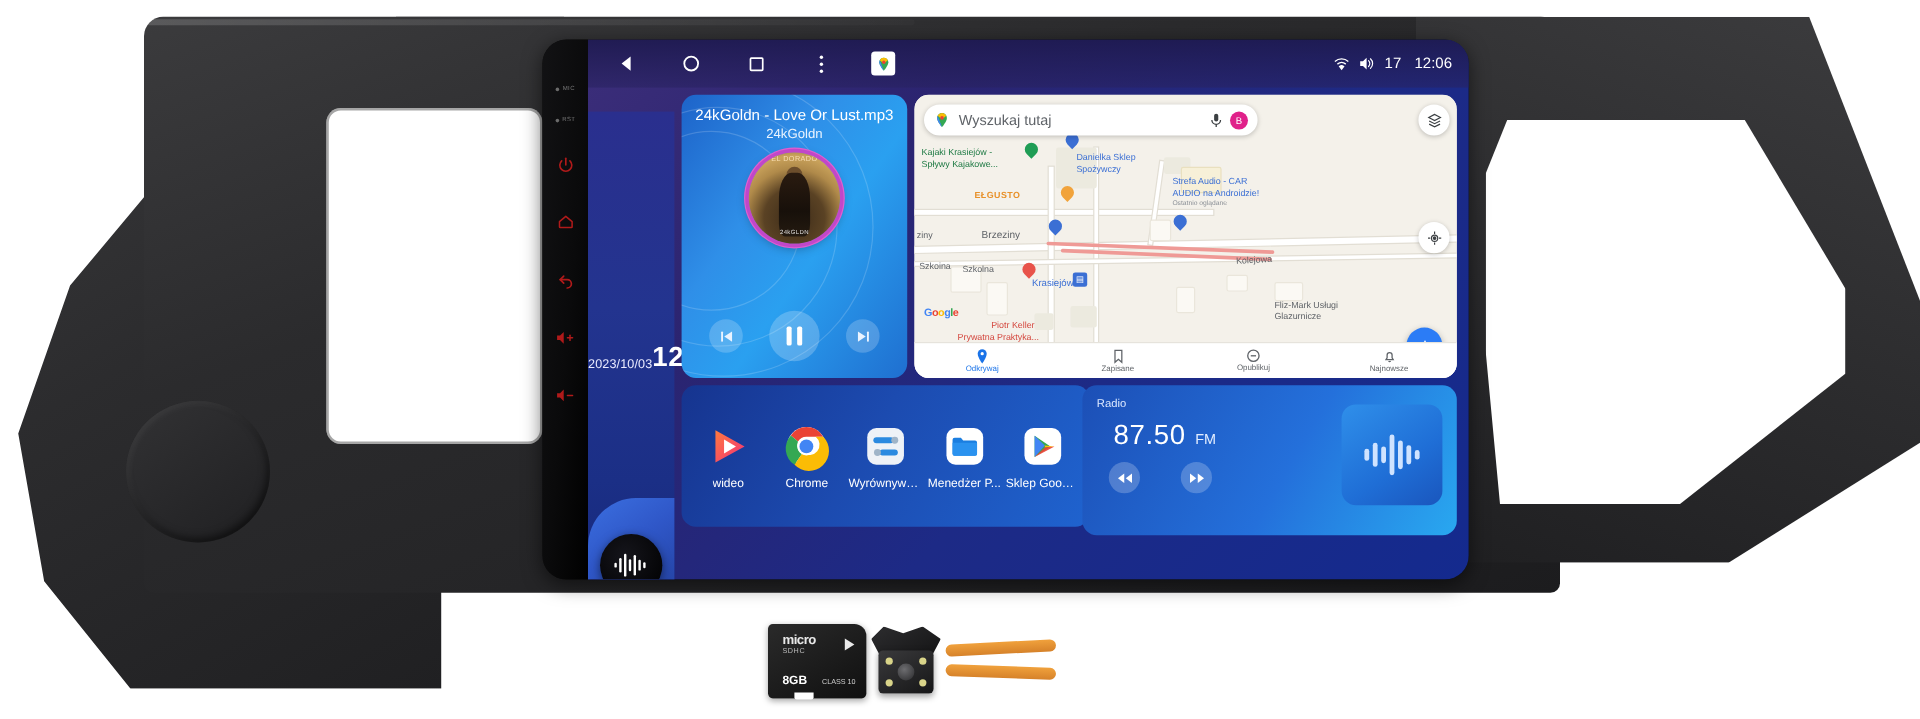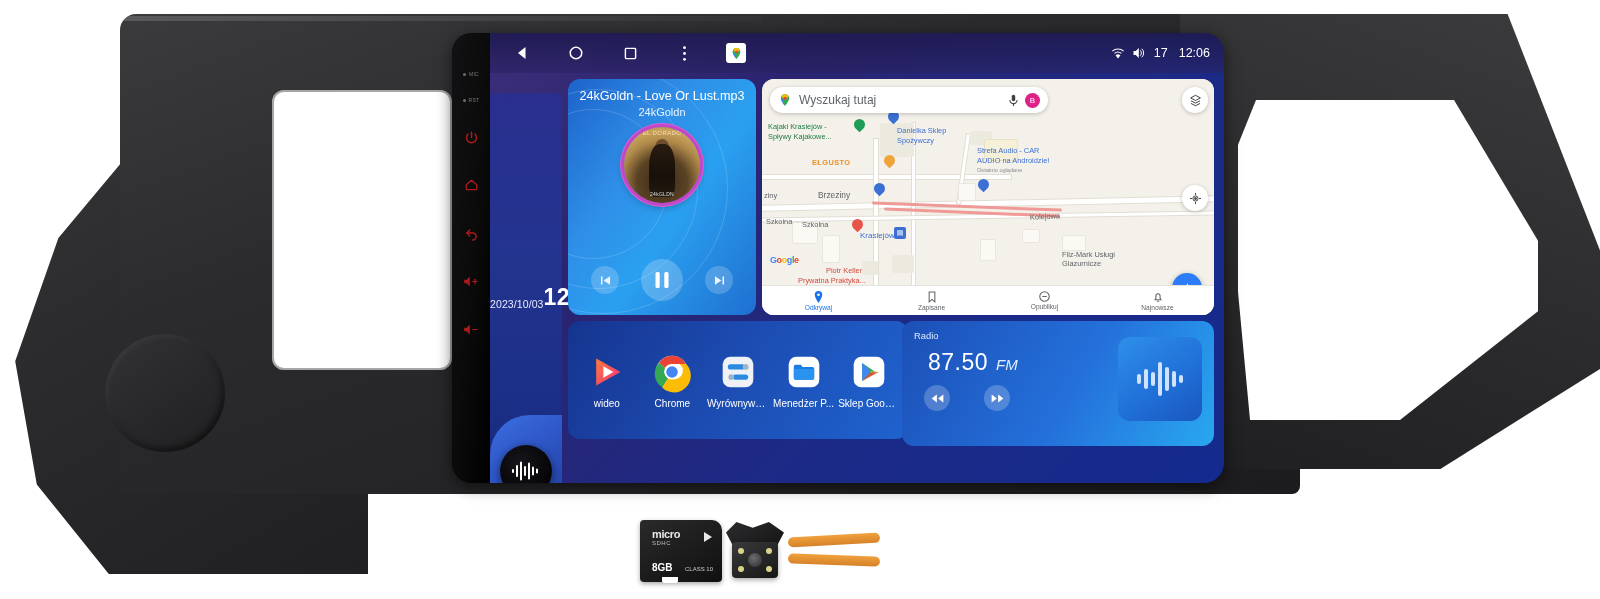--- a/index.html
+++ b/index.html
@@ -254,21 +254,21 @@
 
   
   .radio-card {
     left: 340px; top: 244px; right:4px; height:125px;
     background: linear-gradient(120deg,#1c4fb6 0%,#2470db 55%,#29a8f0 100%);
     padding: 9px 12px;
   }
   .radio-label { color:#dbe8ff; font-size:9.4px; }
   .radio-freq-row { display:flex; align-items:baseline; gap:8px; margin-top:8px; padding-left:14px;}
   .radio-freq { color:#fff; font-size:23px; font-weight:400; letter-spacing:.5px;}
-  .radio-band { color:#e3eeff; font-size:15px;font-style:italic; }
+  .radio-band { color:#e3eeff; font-size:12px; }
   .radio-btns { display:flex; gap:34px; margin-top:9px; padding-left:10px;}
   .rbtn { width:26px;height:26px;border-radius:50%;background:rgba(255,255,255,.22);display:flex;align-items:center;justify-content:center;cursor:pointer;}
   .radio-tile {
     position:absolute; right:12px; top:16px; width:84px;height:84px;border-radius:12px;
     background: linear-gradient(145deg,#2f8fea 0%,#1f6ed6 60%,#1a56bd 100%);
     display:flex;align-items:center;justify-content:center; gap:3px;
   }
 
   
   .accessories { position:absolute; left:640px; top:508px; width:330px; height:86px; display:flex; align-items:center; }

